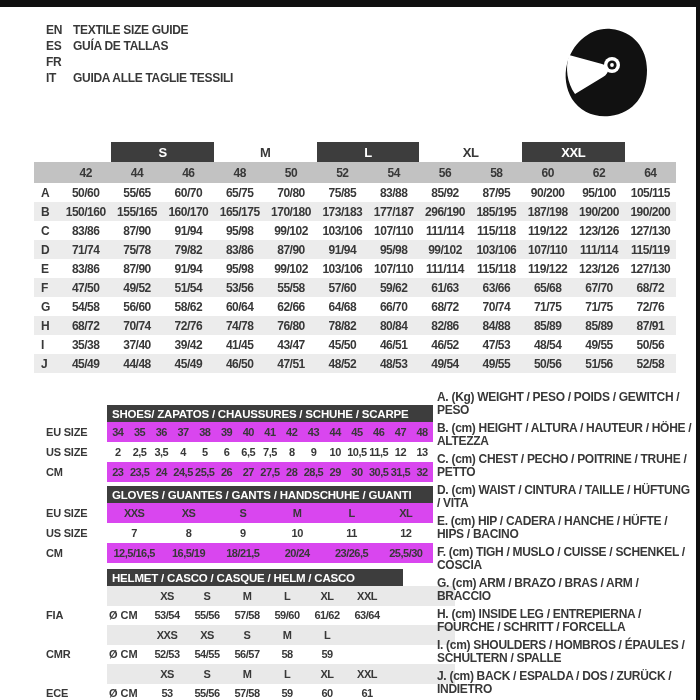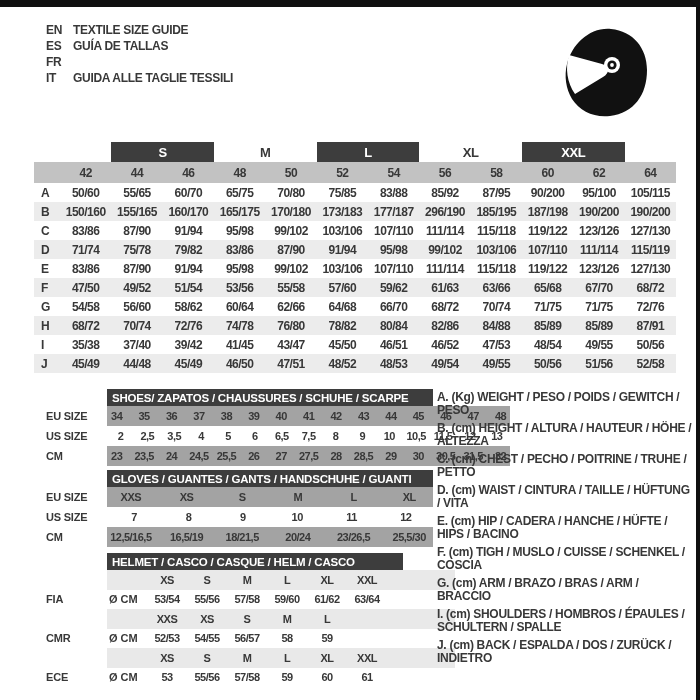--- a/index.html
+++ b/index.html
@@ -26,30 +26,30 @@
   .band { display:flex; align-items:center; justify-content:center; font-size:13px; letter-spacing:-0.3px; }
   .span2 { grid-column:span 2; }
   .band.dark { background:#3d3d3d; color:#ffffff; }
   .size-row { height:21px; background:#c2c2c2; }
   .trow { height:19px; }
   .trow.alt { background:#ececec; }
   .cell { display:flex; align-items:center; justify-content:center; font-size:12px; letter-spacing:-0.5px; white-space:nowrap; }
   .cell.lbl { justify-content:flex-start; padding-left:7px; letter-spacing:0; }
 
   
-  .sub-section { position:absolute; left:46px; font-weight:bold; }
+  .sub-section { position:absolute; left:46px; font-weight:bold;margin-top:16px; }
   .sub-header { margin-left:61px; width:326px; height:17px; background:#3d3d3d; color:#fff;
                 display:flex; align-items:center; padding-left:5px; font-size:11.5px; letter-spacing:-0.2px; white-space:nowrap; }
   .sub-header.wide { width:296px; }
   .sub-row { display:flex; height:20px; }
   .sub-label { width:61px; display:flex; align-items:center; font-size:11px; letter-spacing:-0.2px; }
   .sub-values { flex:1; display:grid; }
   .sub-values.c15 { grid-template-columns:repeat(15,1fr); }
   .sub-values.c6 { grid-template-columns:repeat(6,1fr); }
-  .sub-values.gray { background:#a3a3a3;gap:8px; }
+  .sub-values.gray { background:#d946ef; }
   .sub-values .cell { font-size:11px; }
 
   .helm-row { display:flex; height:19.5px; }
   .helm-values { width:348px; display:grid; grid-template-columns:40px repeat(6,40px) 1fr; }
   .helm-values.gray { background:#e9e9e9; }
   .helm-values .cell { font-size:11px; }
   .helm-values .cell.unit { justify-content:flex-start; padding-left:2px; letter-spacing:0; }
 
   
   .legend { position:absolute; left:437px; top:391px; width:256px; }
@@ -456,15 +456,16 @@
 </div>
 
 <div class="legend">
     <div class="legend-item">A. (Kg) WEIGHT / PESO / POIDS / GEWITCH / PESO</div>
     <div class="legend-item">B. (cm) HEIGHT / ALTURA / HAUTEUR / HÖHE / ALTEZZA</div>
     <div class="legend-item">C. (cm) CHEST / PECHO / POITRINE / TRUHE / PETTO</div>
     <div class="legend-item">D. (cm) WAIST / CINTURA / TAILLE / HÜFTUNG / VITA</div>
     <div class="legend-item">E. (cm) HIP / CADERA / HANCHE / HÜFTE / HIPS / BACINO</div>
     <div class="legend-item">F. (cm) TIGH / MUSLO / CUISSE / SCHENKEL / COSCIA</div>
     <div class="legend-item">G. (cm) ARM / BRAZO / BRAS / ARM / BRACCIO</div>
+    <div class="legend-item">H. (cm) INSIDE LEG / ENTREPIERNA / FOURCHE / SCHRITT / FORCELLA</div>
     <div class="legend-item">I. (cm) SHOULDERS / HOMBROS / ÉPAULES / SCHULTERN / SPALLE</div>
     <div class="legend-item">J. (cm) BACK / ESPALDA / DOS / ZURÜCK / INDIETRO</div>
   </div>
 
 </body></html>

